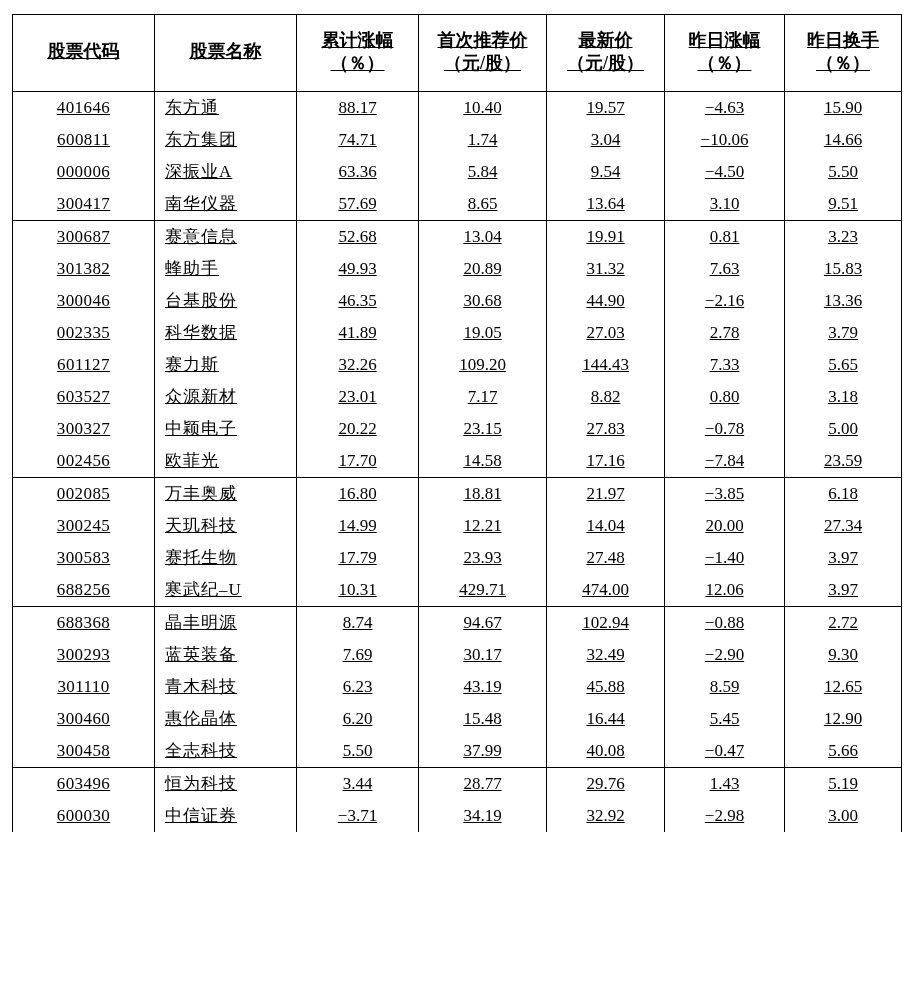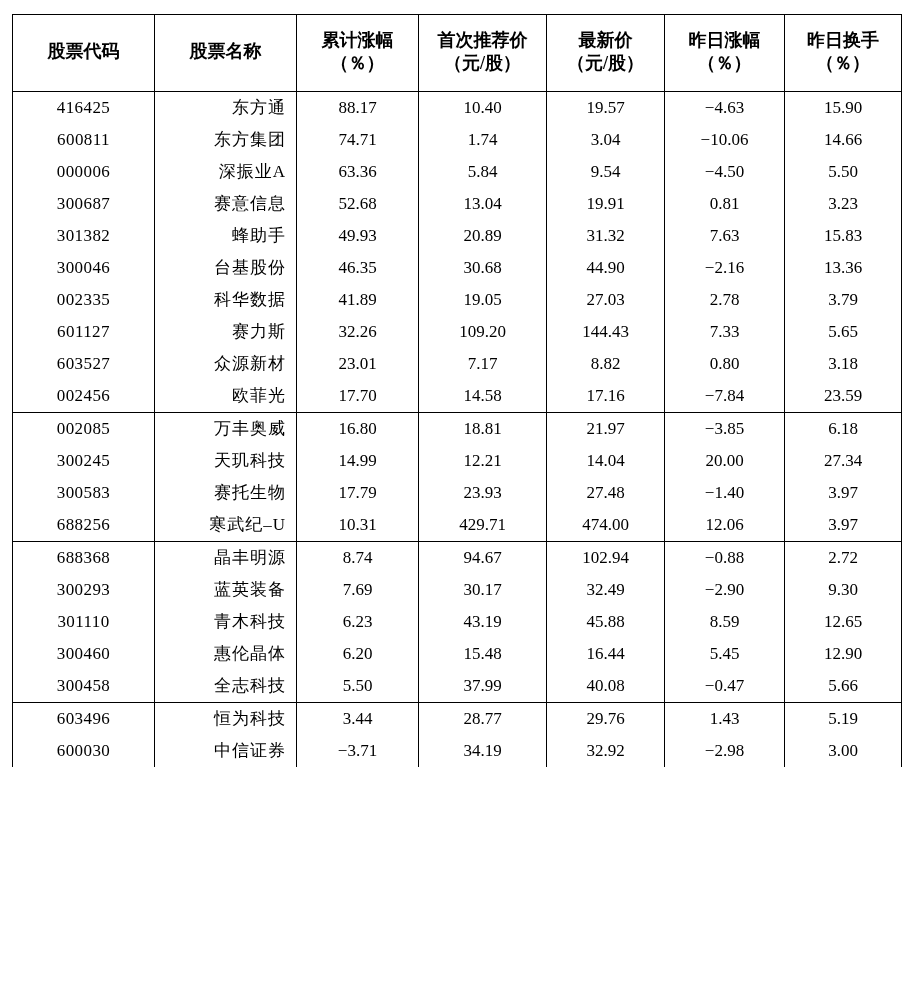--- a/index.html
+++ b/index.html
@@ -12,20 +12,21 @@
     height: 991px;
     font-family: "Liberation Serif", "DejaVu Serif", serif;
     color: #000000;
   }
   .sheet {
     position: relative;
     width: 913px;
     height: 991px;
     box-sizing: border-box;
     padding: 14px 12px 10px 12px;
+    text-decoration: underline;
   }
   table.stock-table {
     width: 889px;
     border-collapse: collapse;
     table-layout: fixed;
     font-size: 17px;
   }
   table.stock-table col.c-code   { width: 142px; }
   table.stock-table col.c-name   { width: 142px; }
   table.stock-table col.c-cum    { width: 122px; }
@@ -52,21 +53,21 @@
     font-size: 17px;
     line-height: 1.22;
     height: 26px;
     border-left: 1.5px solid #000;
     border-right: 1.5px solid #000;
     border-top: none;
     border-bottom: none;
     white-space: nowrap;
   }
   tbody td.code { text-align: center; letter-spacing: 0.4px; }
-  tbody td.name { text-align: right; letter-spacing: 1px; }
+  tbody td.name { text-align: left; letter-spacing: 1px; }
   tbody td.num  { text-align: center; }
 
   
   tbody tr td { border-left: 1.5px solid #000; }
   tbody tr td:last-child { border-right: 1.5px solid #000; }
 
   
   tbody tr.group-end td { border-bottom: 1.5px solid #000; }
   tbody tr.first-row td { border-top: 1.5px solid #000; }
 </style>
@@ -109,21 +110,21 @@
             <span class="hdr-l2">（％）</span>
           </th>
           <th>
             <span class="hdr-l1">昨日换手</span>
             <span class="hdr-l2">（％）</span>
           </th>
         </tr>
     </thead>
     <tbody id="table-body">
         <tr class="first-row">
-          <td class="code">416425</td>
+          <td class="code">401646</td>
           <td class="name">东方通</td>
           <td class="num">88.17</td>
           <td class="num">10.40</td>
           <td class="num">19.57</td>
           <td class="num">−4.63</td>
           <td class="num">15.90</td>
         </tr>
         <tr>
           <td class="code">600811</td>
           <td class="name">东方集团</td>
@@ -135,20 +136,29 @@
         </tr>
         <tr>
           <td class="code">000006</td>
           <td class="name">深振业A</td>
           <td class="num">63.36</td>
           <td class="num">5.84</td>
           <td class="num">9.54</td>
           <td class="num">−4.50</td>
           <td class="num">5.50</td>
         </tr>
+        <tr class="group-end">
+          <td class="code">300417</td>
+          <td class="name">南华仪器</td>
+          <td class="num">57.69</td>
+          <td class="num">8.65</td>
+          <td class="num">13.64</td>
+          <td class="num">3.10</td>
+          <td class="num">9.51</td>
+        </tr>
         <tr>
           <td class="code">300687</td>
           <td class="name">赛意信息</td>
           <td class="num">52.68</td>
           <td class="num">13.04</td>
           <td class="num">19.91</td>
           <td class="num">0.81</td>
           <td class="num">3.23</td>
         </tr>
         <tr>
@@ -188,20 +198,29 @@
           <td class="num">5.65</td>
         </tr>
         <tr>
           <td class="code">603527</td>
           <td class="name">众源新材</td>
           <td class="num">23.01</td>
           <td class="num">7.17</td>
           <td class="num">8.82</td>
           <td class="num">0.80</td>
           <td class="num">3.18</td>
+        </tr>
+        <tr>
+          <td class="code">300327</td>
+          <td class="name">中颖电子</td>
+          <td class="num">20.22</td>
+          <td class="num">23.15</td>
+          <td class="num">27.83</td>
+          <td class="num">−0.78</td>
+          <td class="num">5.00</td>
         </tr>
         <tr class="group-end">
           <td class="code">002456</td>
           <td class="name">欧菲光</td>
           <td class="num">17.70</td>
           <td class="num">14.58</td>
           <td class="num">17.16</td>
           <td class="num">−7.84</td>
           <td class="num">23.59</td>
         </tr>

